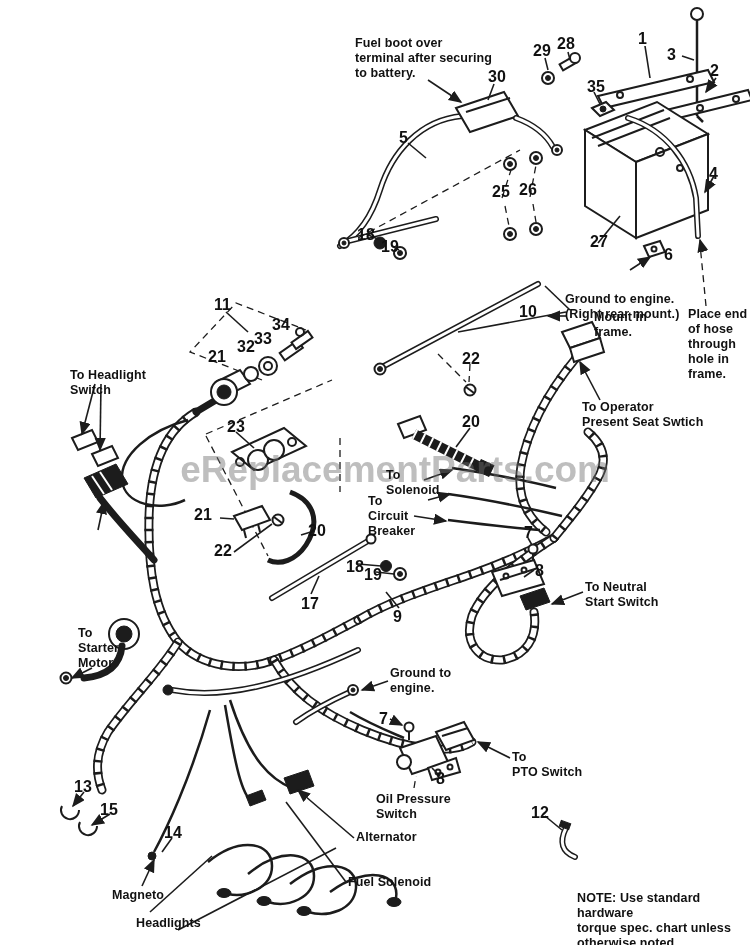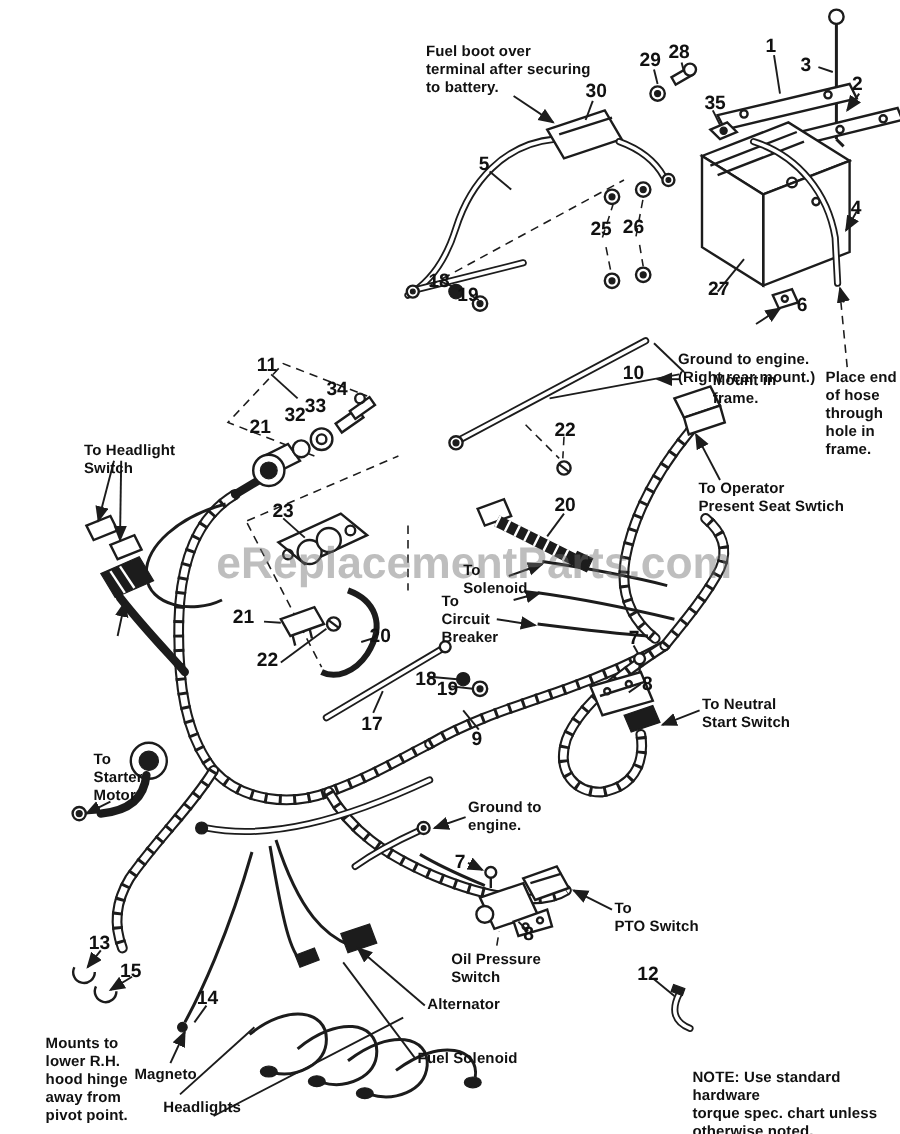--- a/index.html
+++ b/index.html
@@ -367,25 +367,20 @@
 <div class="lbl" style="left:78px;top:626px;">To
 Starter
 Motor</div>
 <div class="lbl" style="left:390px;top:666px;">Ground to
 engine.</div>
 <div class="lbl" style="left:512px;top:750px;">To
 PTO Switch</div>
 <div class="lbl" style="left:376px;top:792px;">Oil Pressure
 Switch</div>
 <div class="lbl" style="left:356px;top:830px;">Alternator</div>
-<div class="lbl" style="left:38px;top:862px;">Mounts to
-lower R.H.
-hood hinge
-away from
-pivot point.</div>
 <div class="lbl" style="left:112px;top:888px;">Magneto</div>
 <div class="lbl" style="left:348px;top:875px;">Fuel Solenoid</div>
 <div class="lbl" style="left:136px;top:916px;">Headlights</div>
 <div class="lbl" style="left:577px;top:891px;">NOTE: Use standard hardware
 torque spec. chart unless
 otherwise noted.</div>
 
 <div class="num" style="left:638px;top:30px;">1</div>
 <div class="num" style="left:710px;top:62px;">2</div>
 <div class="num" style="left:667px;top:46px;">3</div>

